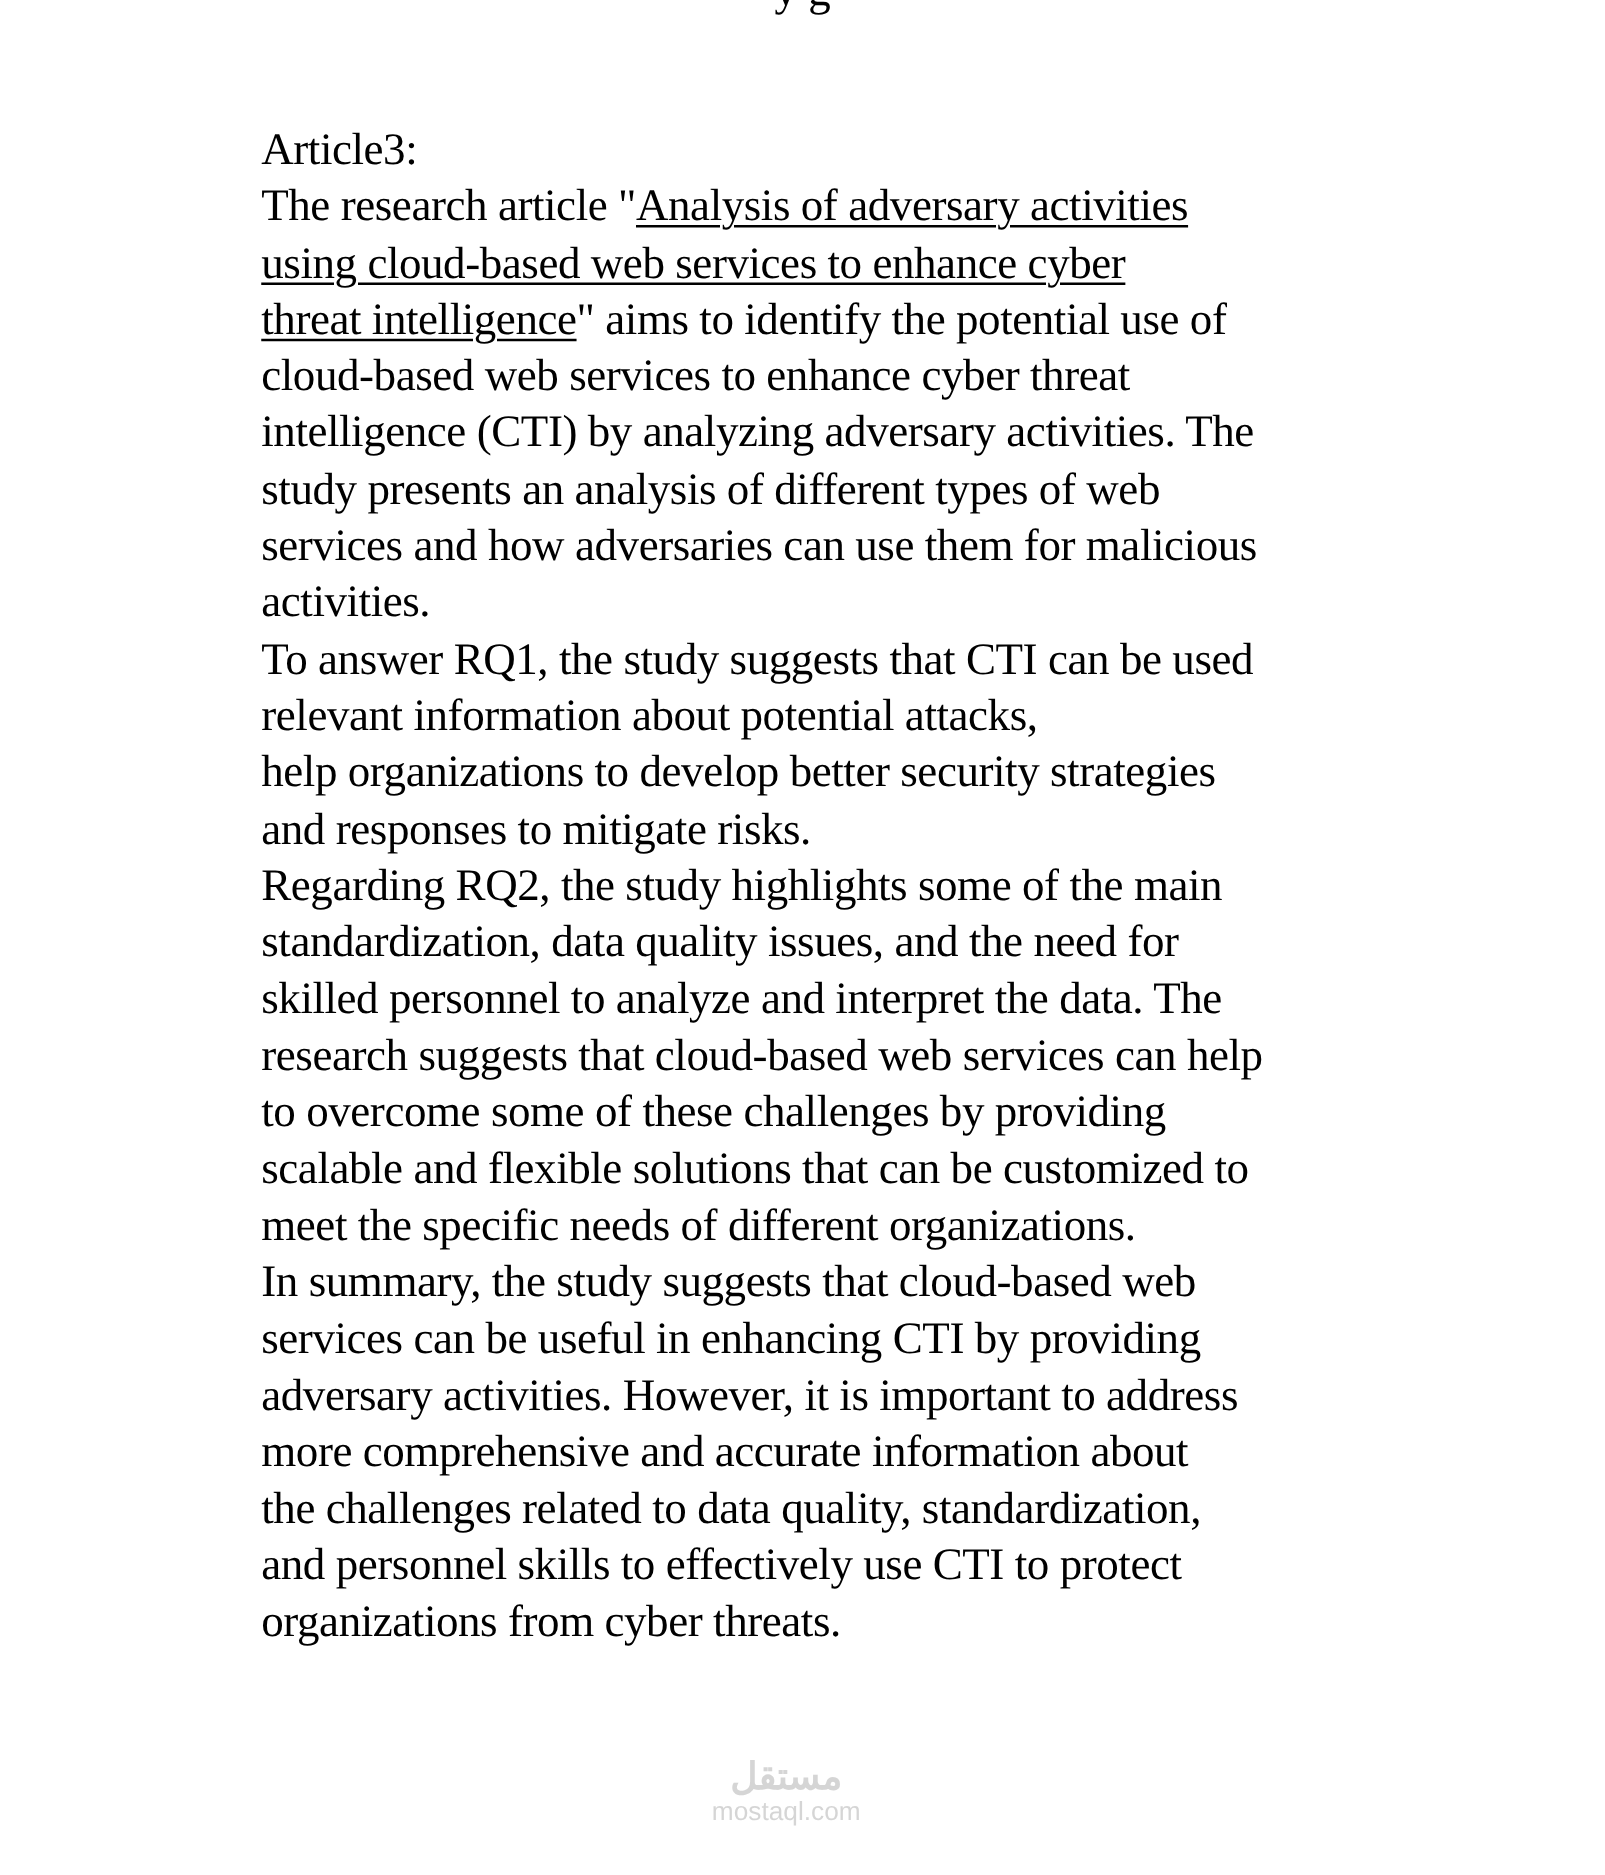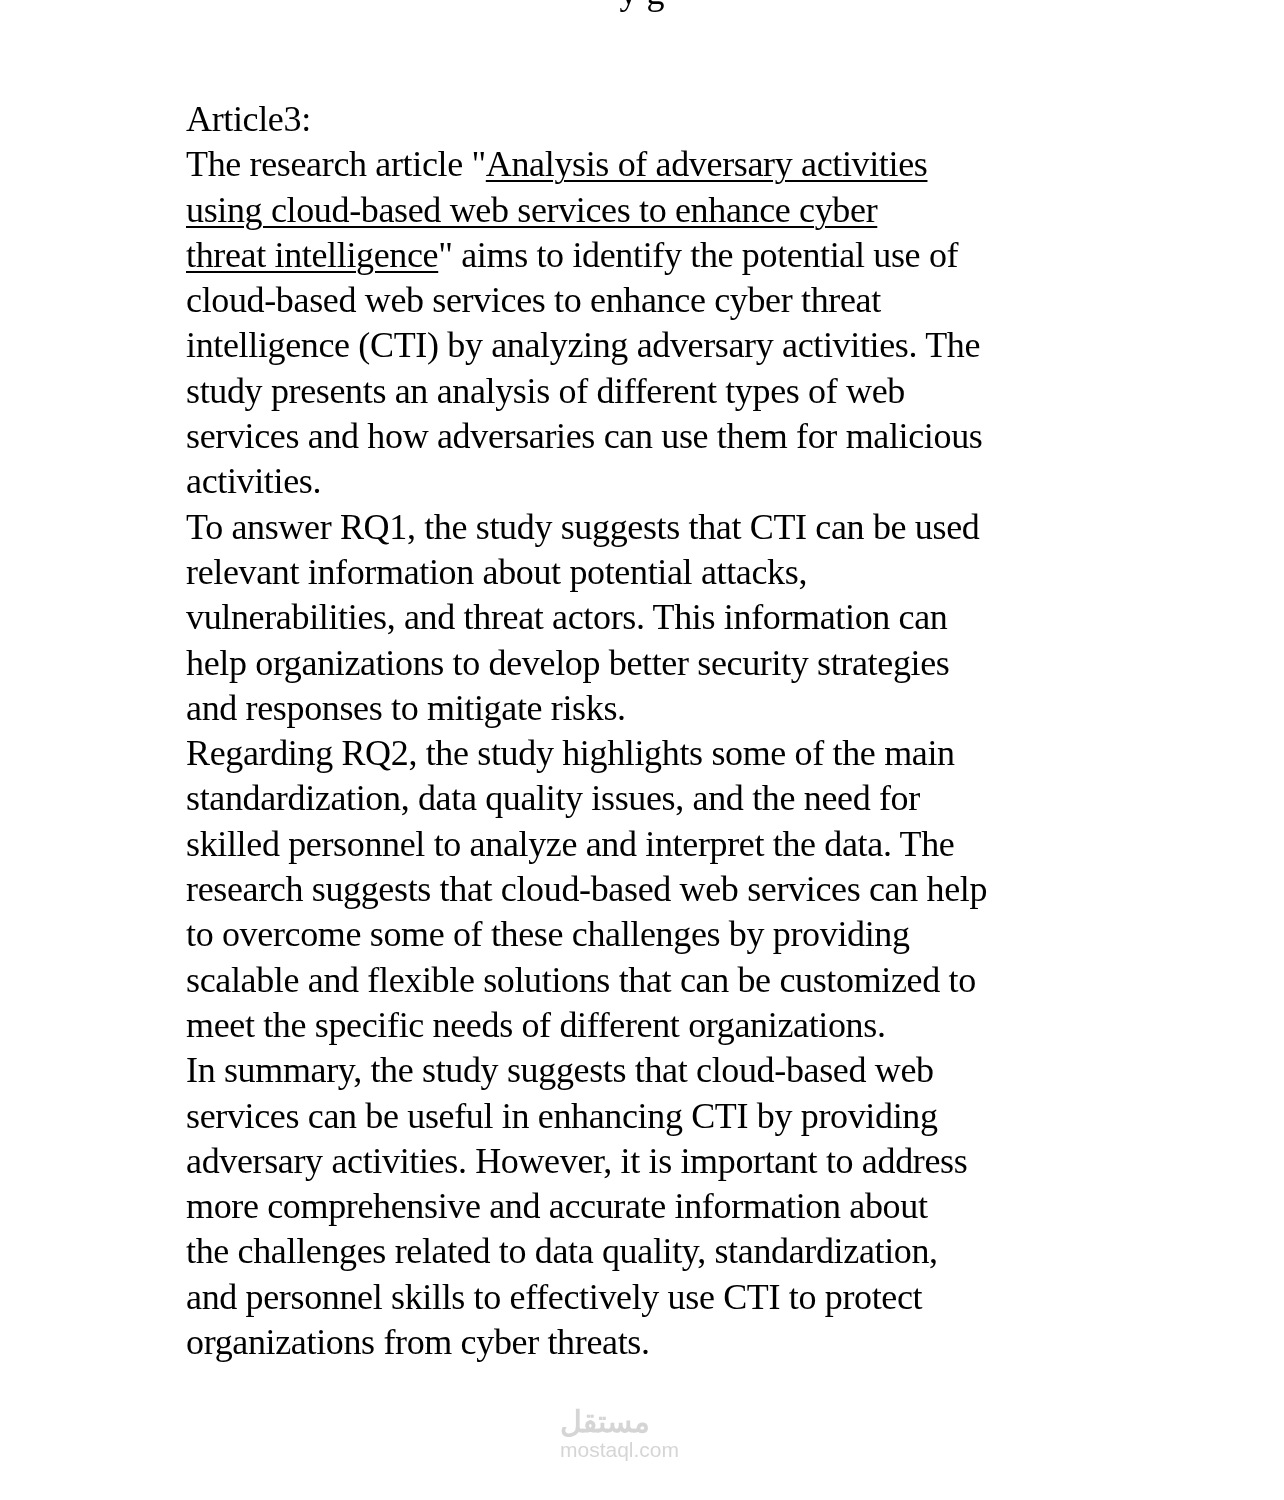--- a/index.html
+++ b/index.html
@@ -1,23 +1,23 @@
 <!DOCTYPE html>
 <html><head>
 <meta charset="utf-8">
 <style>
   html, body { margin:0; padding:0; background:#ffffff; }
   body { width:1284px; height:1500px; position:relative; overflow:hidden;
          font-family:"Liberation Serif", "DejaVu Serif", serif; color:#000; }
   .cut { position:absolute; left:0; width:1284px; top:-30px; text-align:center;
          font-size:36px; line-height:45px; }
-  .doc { position:absolute; left:186px; top:97px; width:1000px; }
+  .doc { position:absolute; left:209px; top:97px; width:1000px; }
   .line { font-size:36px; line-height:45.3px; white-space:nowrap; letter-spacing:-0.35px; }
   .title { font-weight:normal; text-decoration:underline; text-decoration-thickness:2px; text-underline-offset:4px; }
-  .wm { position:absolute; left:560px; top:1405px; width:170px; color:#c8c8c8; opacity:.75;
+  .wm { position:absolute; left:544px; top:1405px; width:170px; text-align:center; color:#c8c8c8; opacity:.75;
         font-family:"Liberation Sans", sans-serif; }
   .wm .ar { font-size:30px; font-weight:bold; line-height:34px; }
   .wm .en { font-size:21px; font-weight:normal; line-height:22px; }
 </style>
 </head>
 <body>
 
 <div class="cut">y            g</div>
 
 <div class="doc">
@@ -26,21 +26,20 @@
       <div class="line"><span>The research article "</span><span class="title">Analysis of adversary activities</span></div>
       <div class="line"><span class="title">using cloud-based web services to enhance cyber</span></div>
       <div class="line"><span class="title">threat intelligence</span><span>" aims to identify the potential use of</span></div>
       <div class="line"><span>cloud-based web services to enhance cyber threat</span></div>
       <div class="line"><span>intelligence (CTI) by analyzing adversary activities. The</span></div>
       <div class="line"><span>study presents an analysis of different types of web</span></div>
       <div class="line"><span>services and how adversaries can use them for malicious</span></div>
       <div class="line"><span>activities.</span></div>
       <div class="line"><span>To answer RQ1, the study suggests that CTI can be used</span></div>
       <div class="line"><span>relevant information about potential attacks,</span></div>
-      <div class="line"><span>vulnerabilities, and threat actors. This information can</span></div>
       <div class="line"><span>help organizations to develop better security strategies</span></div>
       <div class="line"><span>and responses to mitigate risks.</span></div>
       <div class="line"><span>Regarding RQ2, the study highlights some of the main</span></div>
       <div class="line"><span>standardization, data quality issues, and the need for</span></div>
       <div class="line"><span>skilled personnel to analyze and interpret the data. The</span></div>
       <div class="line"><span>research suggests that cloud-based web services can help</span></div>
       <div class="line"><span>to overcome some of these challenges by providing</span></div>
       <div class="line"><span>scalable and flexible solutions that can be customized to</span></div>
       <div class="line"><span>meet the specific needs of different organizations.</span></div>
       <div class="line"><span>In summary, the study suggests that cloud-based web</span></div>

